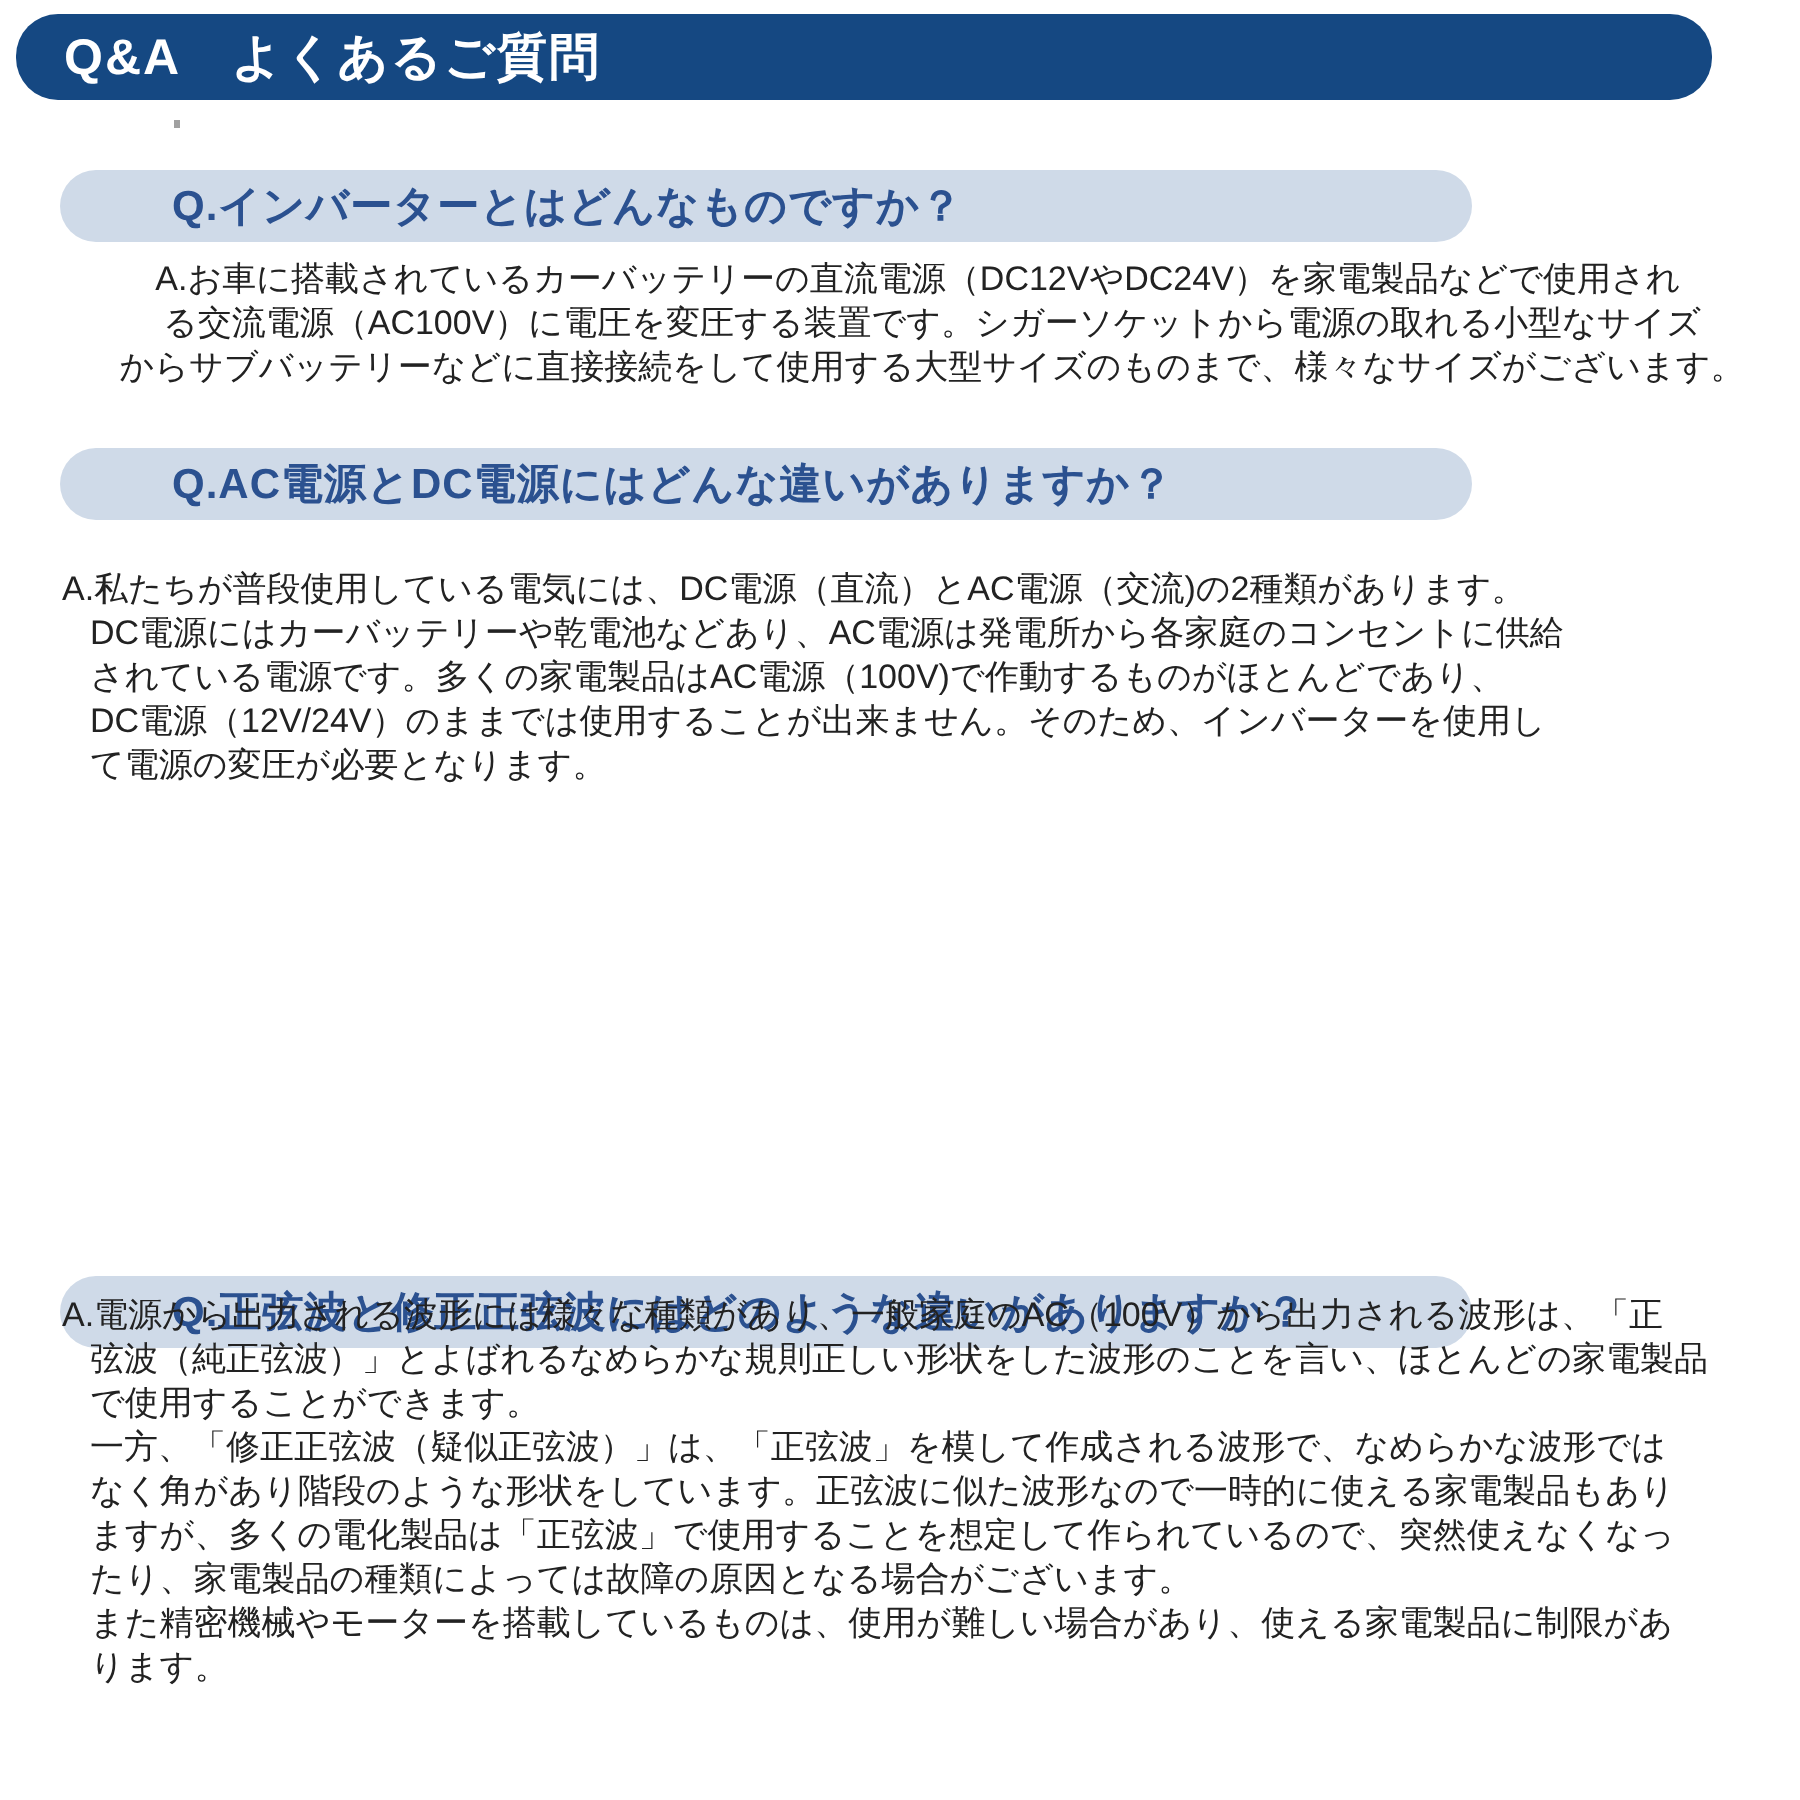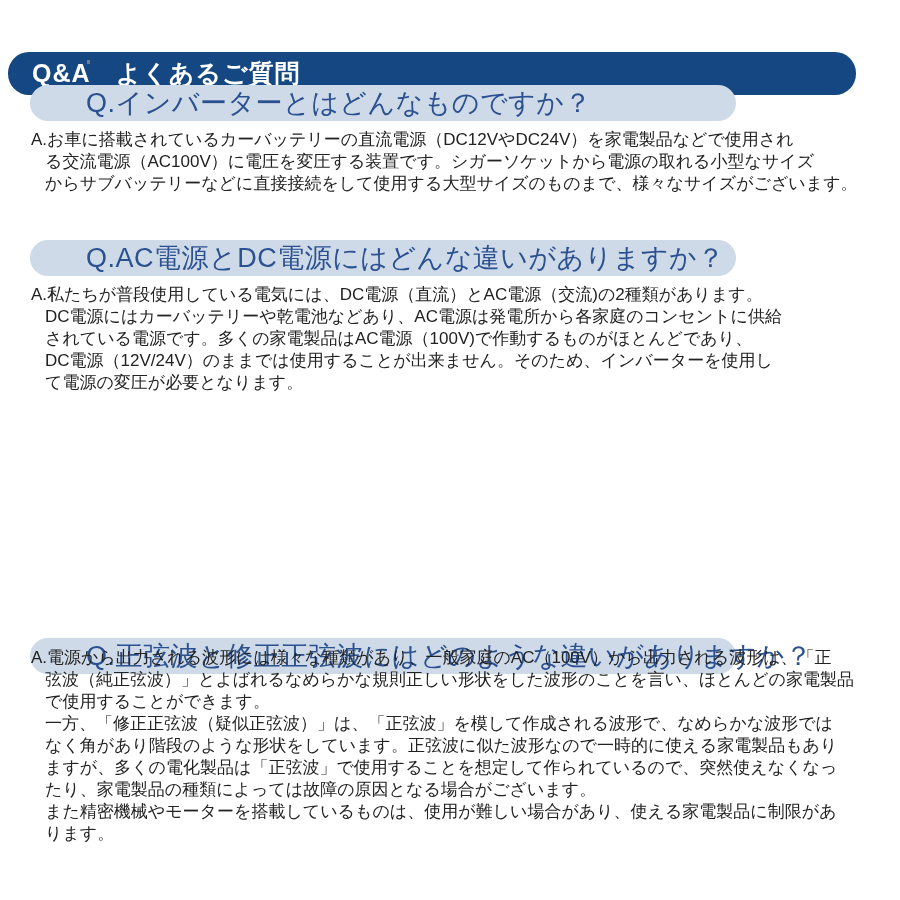--- a/index.html
+++ b/index.html
@@ -19,21 +19,20 @@
     background:var(--page-bg);
     overflow:hidden;
   }
   .header-bar{
     position:absolute;left:8px;top:7px;
     width:848px;height:43px;
     background:var(--header-bg);
     border-radius:21px;
     display:flex;align-items:center;
     padding-left:24px;
-    margin-top:45px;
   }
   .header-title{
     color:var(--header-text);
     font-size:25px;font-weight:bold;
     letter-spacing:1px;
     white-space:nowrap;
   }
   .stray{
     position:absolute;left:87px;top:60px;
     width:3px;height:4px;background:#8a8a8a;opacity:.8;
@@ -41,37 +40,38 @@
   .q-pill{
     position:absolute;left:30px;
     width:706px;height:36px;
     background:var(--pill-bg);
     border-radius:18px;
     display:flex;align-items:center;
     padding-left:56px;
   }
   .q-text{
     color:var(--question-text);
-    font-size:27px;
+    font-size:21px;
     letter-spacing:0.5px;
     white-space:nowrap;
+    font-weight:bold;
   }
   .a-text{
     position:absolute;left:31px;
     width:856px;
     color:var(--body-text);
     font-size:17px;
     line-height:22px;
     white-space:pre-line;
     padding-left:14px;
     text-indent:-14px;
     letter-spacing:0;
   }
-  .pill-1{top:85px;}  .ans-1{top:129px;}
-  .pill-2{top:240px;} .ans-2{top:284px;}
+  .pill-1{top:85px;}  .ans-1{top:129px;text-align:center;}
+  .pill-2{top:224px;} .ans-2{top:284px;}
   .pill-3{top:437px;} .ans-3{top:481px;}
   .pill-4{top:638px;} .ans-4{top:647px;}
 </style>
 </head>
 <body>
 
 <div class="page">
 
   <div class="header-bar">
     <span class="header-title">Q&amp;A　よくあるご質問</span>

